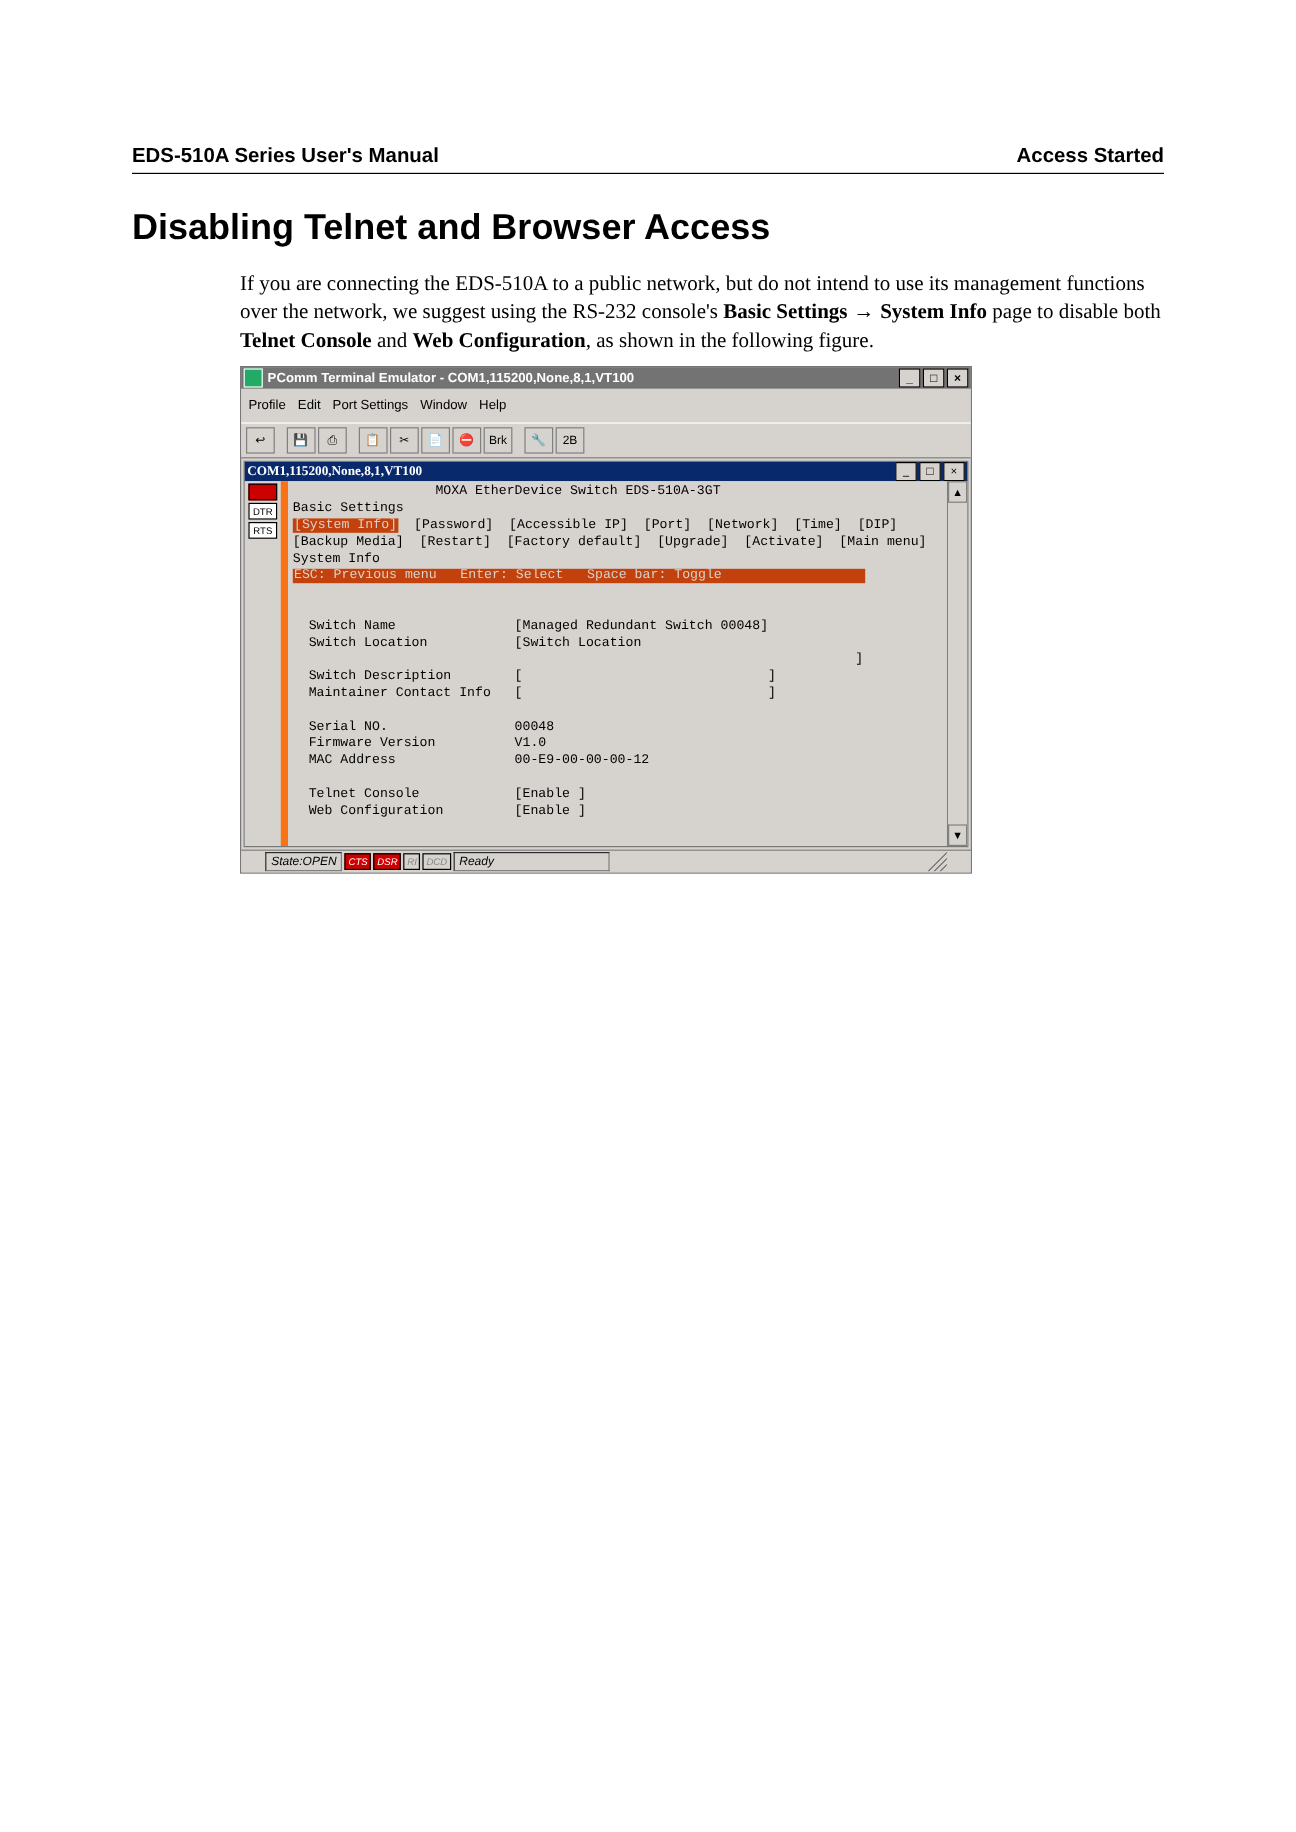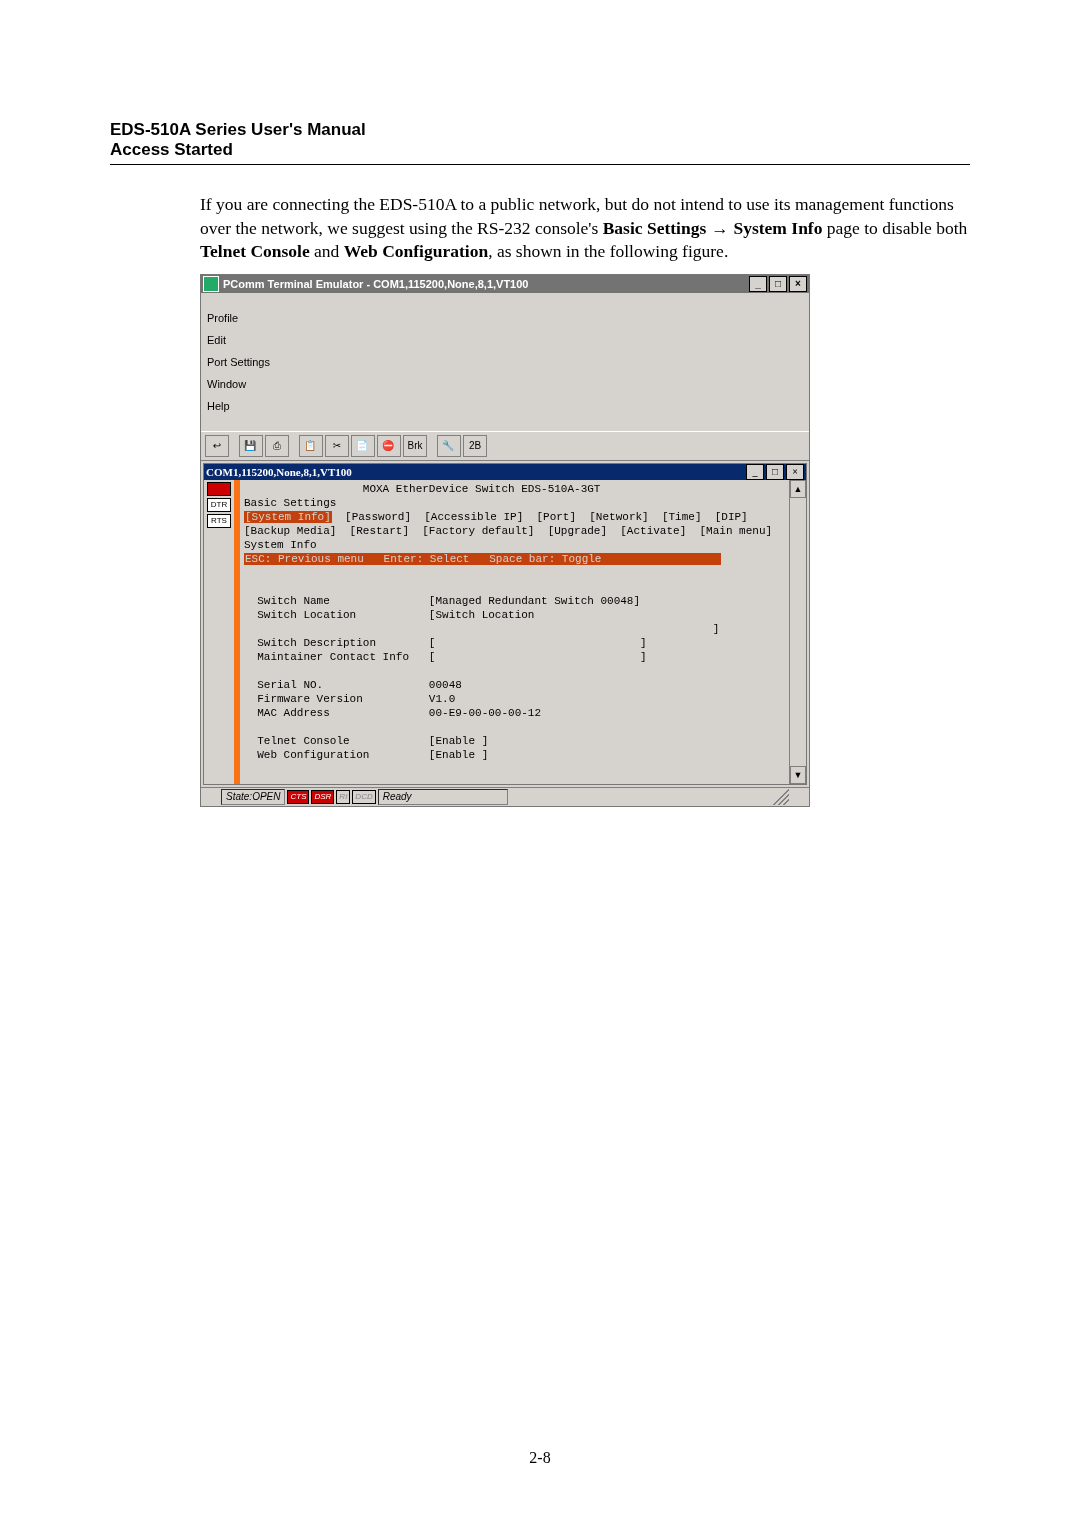--- a/index.html
+++ b/index.html
@@ -18,21 +18,20 @@
   }
   .header-row {
     display: flex;
     justify-content: space-between;
     font-family: Arial, Helvetica, sans-serif;
     font-weight: bold;
     font-size: 17px;
     border-bottom: 1.5px solid #000;
     padding-bottom: 4px;
     margin-bottom: 28px;
-    flex-direction: column;
   }
   h1 {
     font-family: Arial, Helvetica, sans-serif;
     font-weight: bold;
     font-size: 30px;
     margin: 0 0 14px 0;
   }
   .body-text {
     margin-left: 90px;
     font-size: 17.5px;
@@ -69,23 +68,23 @@
   }
   .titlebar .spacer{flex:1;}
   .winbtns{display:flex;gap:2px;}
   .winbtn{
     width:16px;height:14px;background:#d6d3ce;border:1px solid #000;
     display:flex;align-items:center;justify-content:center;font-size:10px;font-weight:bold;
     color:#000;
   }
   .menubar{
     background:#d6d3ce;
-    padding:19px 6px;
+    padding:8px 6px;
     font-size:11px;
-    display:flex;gap:10px;flex-direction:column;
+    display:flex;gap:10px;
   }
   .menubar span{color:#000;}
   .toolbar{
     background:#d6d3ce;border-top:1px solid #fff;border-bottom:1px solid #808080;
     padding:3px 4px;display:flex;align-items:center;gap:2px;
   }
   .tbtn{
     width:22px;height:20px;border:1px solid #808080;background:#d6d3ce;
     display:flex;align-items:center;justify-content:center;font-size:10px;
   }
@@ -148,20 +147,21 @@
 </style>
 </head>
 <body>
 
 <div class="page">
   <div class="header-row">
     <span>EDS-510A Series User's Manual</span>
     <span>Access Started</span>
   </div>
 
+  <h1>Disabling Telnet and Browser Access</h1>
 
   <p class="body-text">
     <span>If you are connecting the EDS-510A to a public network, but do not intend to use its management functions over the network, we suggest using the RS-232 console's </span><span class="b">Basic Settings</span><span class="arrow"> → </span><span class="b">System Info</span><span> page to disable both </span><span class="b">Telnet Console</span><span> and </span><span class="b">Web Configuration</span><span>, as shown in the following figure.</span>
   </p>
 
   <div class="shot">
 
     <div class="titlebar">
       <span class="ticon"></span>
       <span>PComm Terminal Emulator - COM1,115200,None,8,1,VT100</span>
@@ -250,14 +250,13 @@
       <div class="stat-seg">State:OPEN</div>
       <div class="stat-led">CTS</div>
       <div class="stat-led">DSR</div>
       <div class="stat-led stat-led-off">RI</div>
       <div class="stat-led stat-led-off">DCD</div>
       <div class="stat-seg" style="flex:0 0 120px">Ready</div>
       <div class="grip"></div>
     </div>
   </div>
 
-  <div class="page-num">2-8</div>
 </div>
 
 </body></html>

